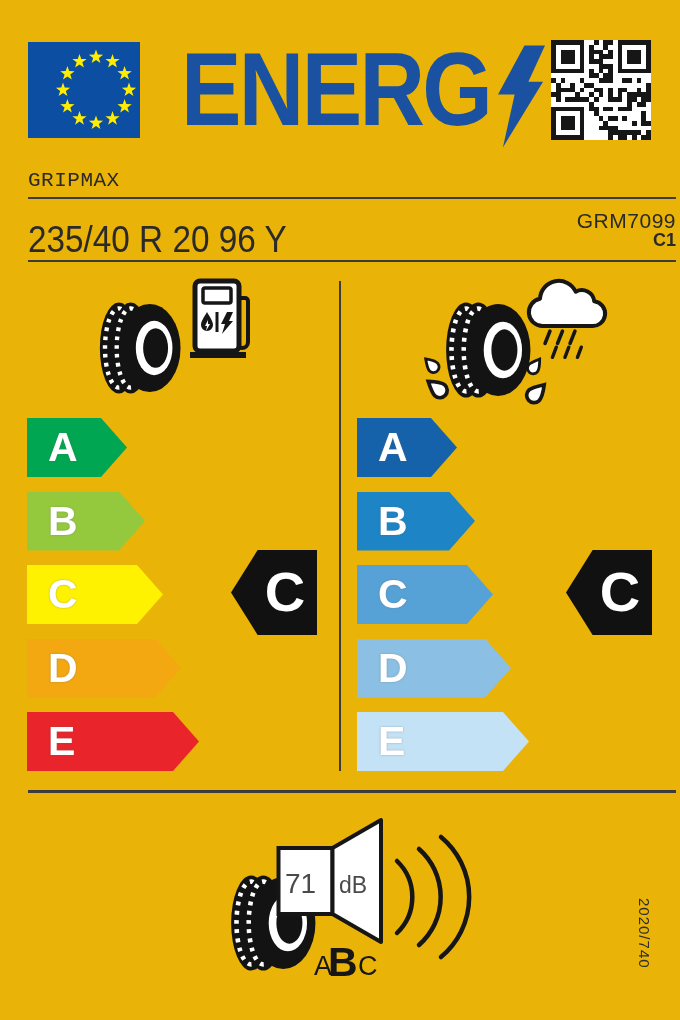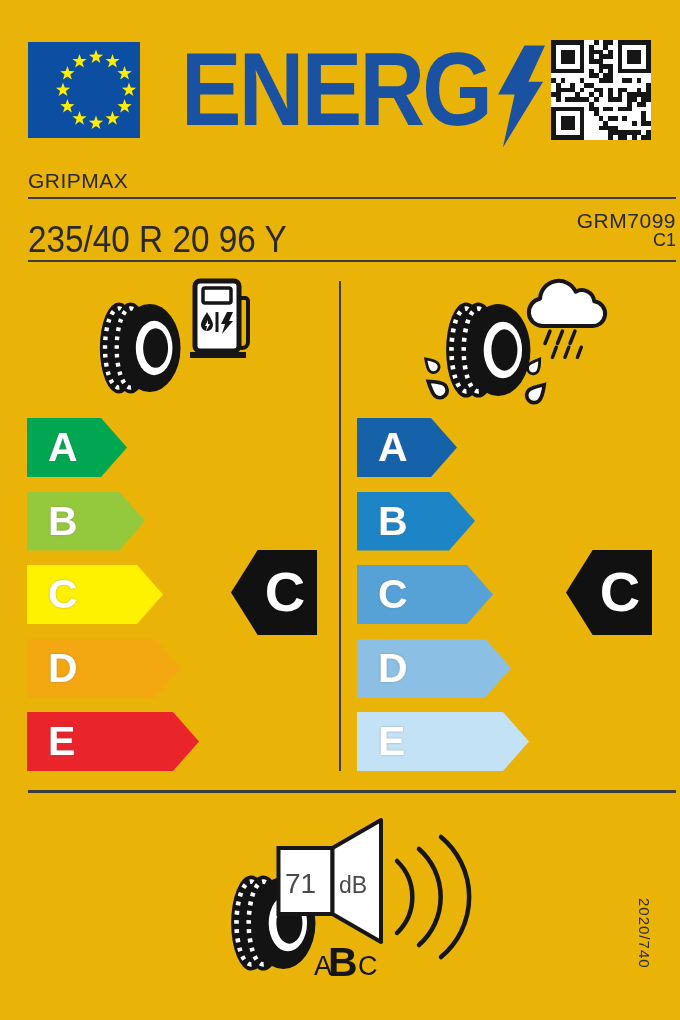--- a/index.html
+++ b/index.html
@@ -7,24 +7,24 @@
          font-family:"Liberation Sans",sans-serif;color:#2b2a29;padding-left:24px;}
 
   
   .flag{position:absolute;left:28px;top:42px;width:112px;height:96px;}
   .energ{position:absolute;left:181px;top:38px;font-size:103px;font-weight:bold;line-height:1;
          color:var(--brand-blue,#1a52a1);letter-spacing:-3px;transform:scaleX(.88);transform-origin:left top;}
   .bolt{position:absolute;left:498px;top:45px;width:47px;height:103px;color:var(--brand-blue,#1a52a1);}
   .qr{position:absolute;left:551px;top:40px;width:100px;height:100px;shape-rendering:crispEdges;}
 
   
-  .brand{position:absolute;left:28px;top:169px;font-size:21px;letter-spacing:.5px;}
+  .brand{position:absolute;left:28px;top:169px;font-size:21px;letter-spacing:.5px;font-family:Liberation Mono, monospace;}
   .article{position:absolute;right:28px;top:169px;font-size:21px;letter-spacing:.5px;text-align:right;margin-top:40px;}
   .size{position:absolute;left:28px;top:219px;font-size:37px;letter-spacing:0;transform:scaleX(.9);transform-origin:left top;}
-  .tclass{position:absolute;right:28px;top:230px;font-size:18px;text-align:right;}
+  .tclass{position:absolute;right:28px;top:230px;font-size:18px;text-align:right;font-weight:bold;}
   .hline{position:absolute;left:28px;right:28px;height:2px;background:#3c3c3c;}
   .l1{top:197px;} .l2{top:260px;} .l3{top:790px;height:3px;}
   .vline{position:absolute;left:339px;top:281px;width:2px;height:490px;background:#3c3c3c;}
 
   
   .icon-fuel{position:absolute;left:92px;top:276px;width:160px;height:145px;}
   .icon-wet{position:absolute;left:412px;top:274px;width:200px;height:150px;}
 
   
   .col{position:absolute;top:418px;width:210px;}

